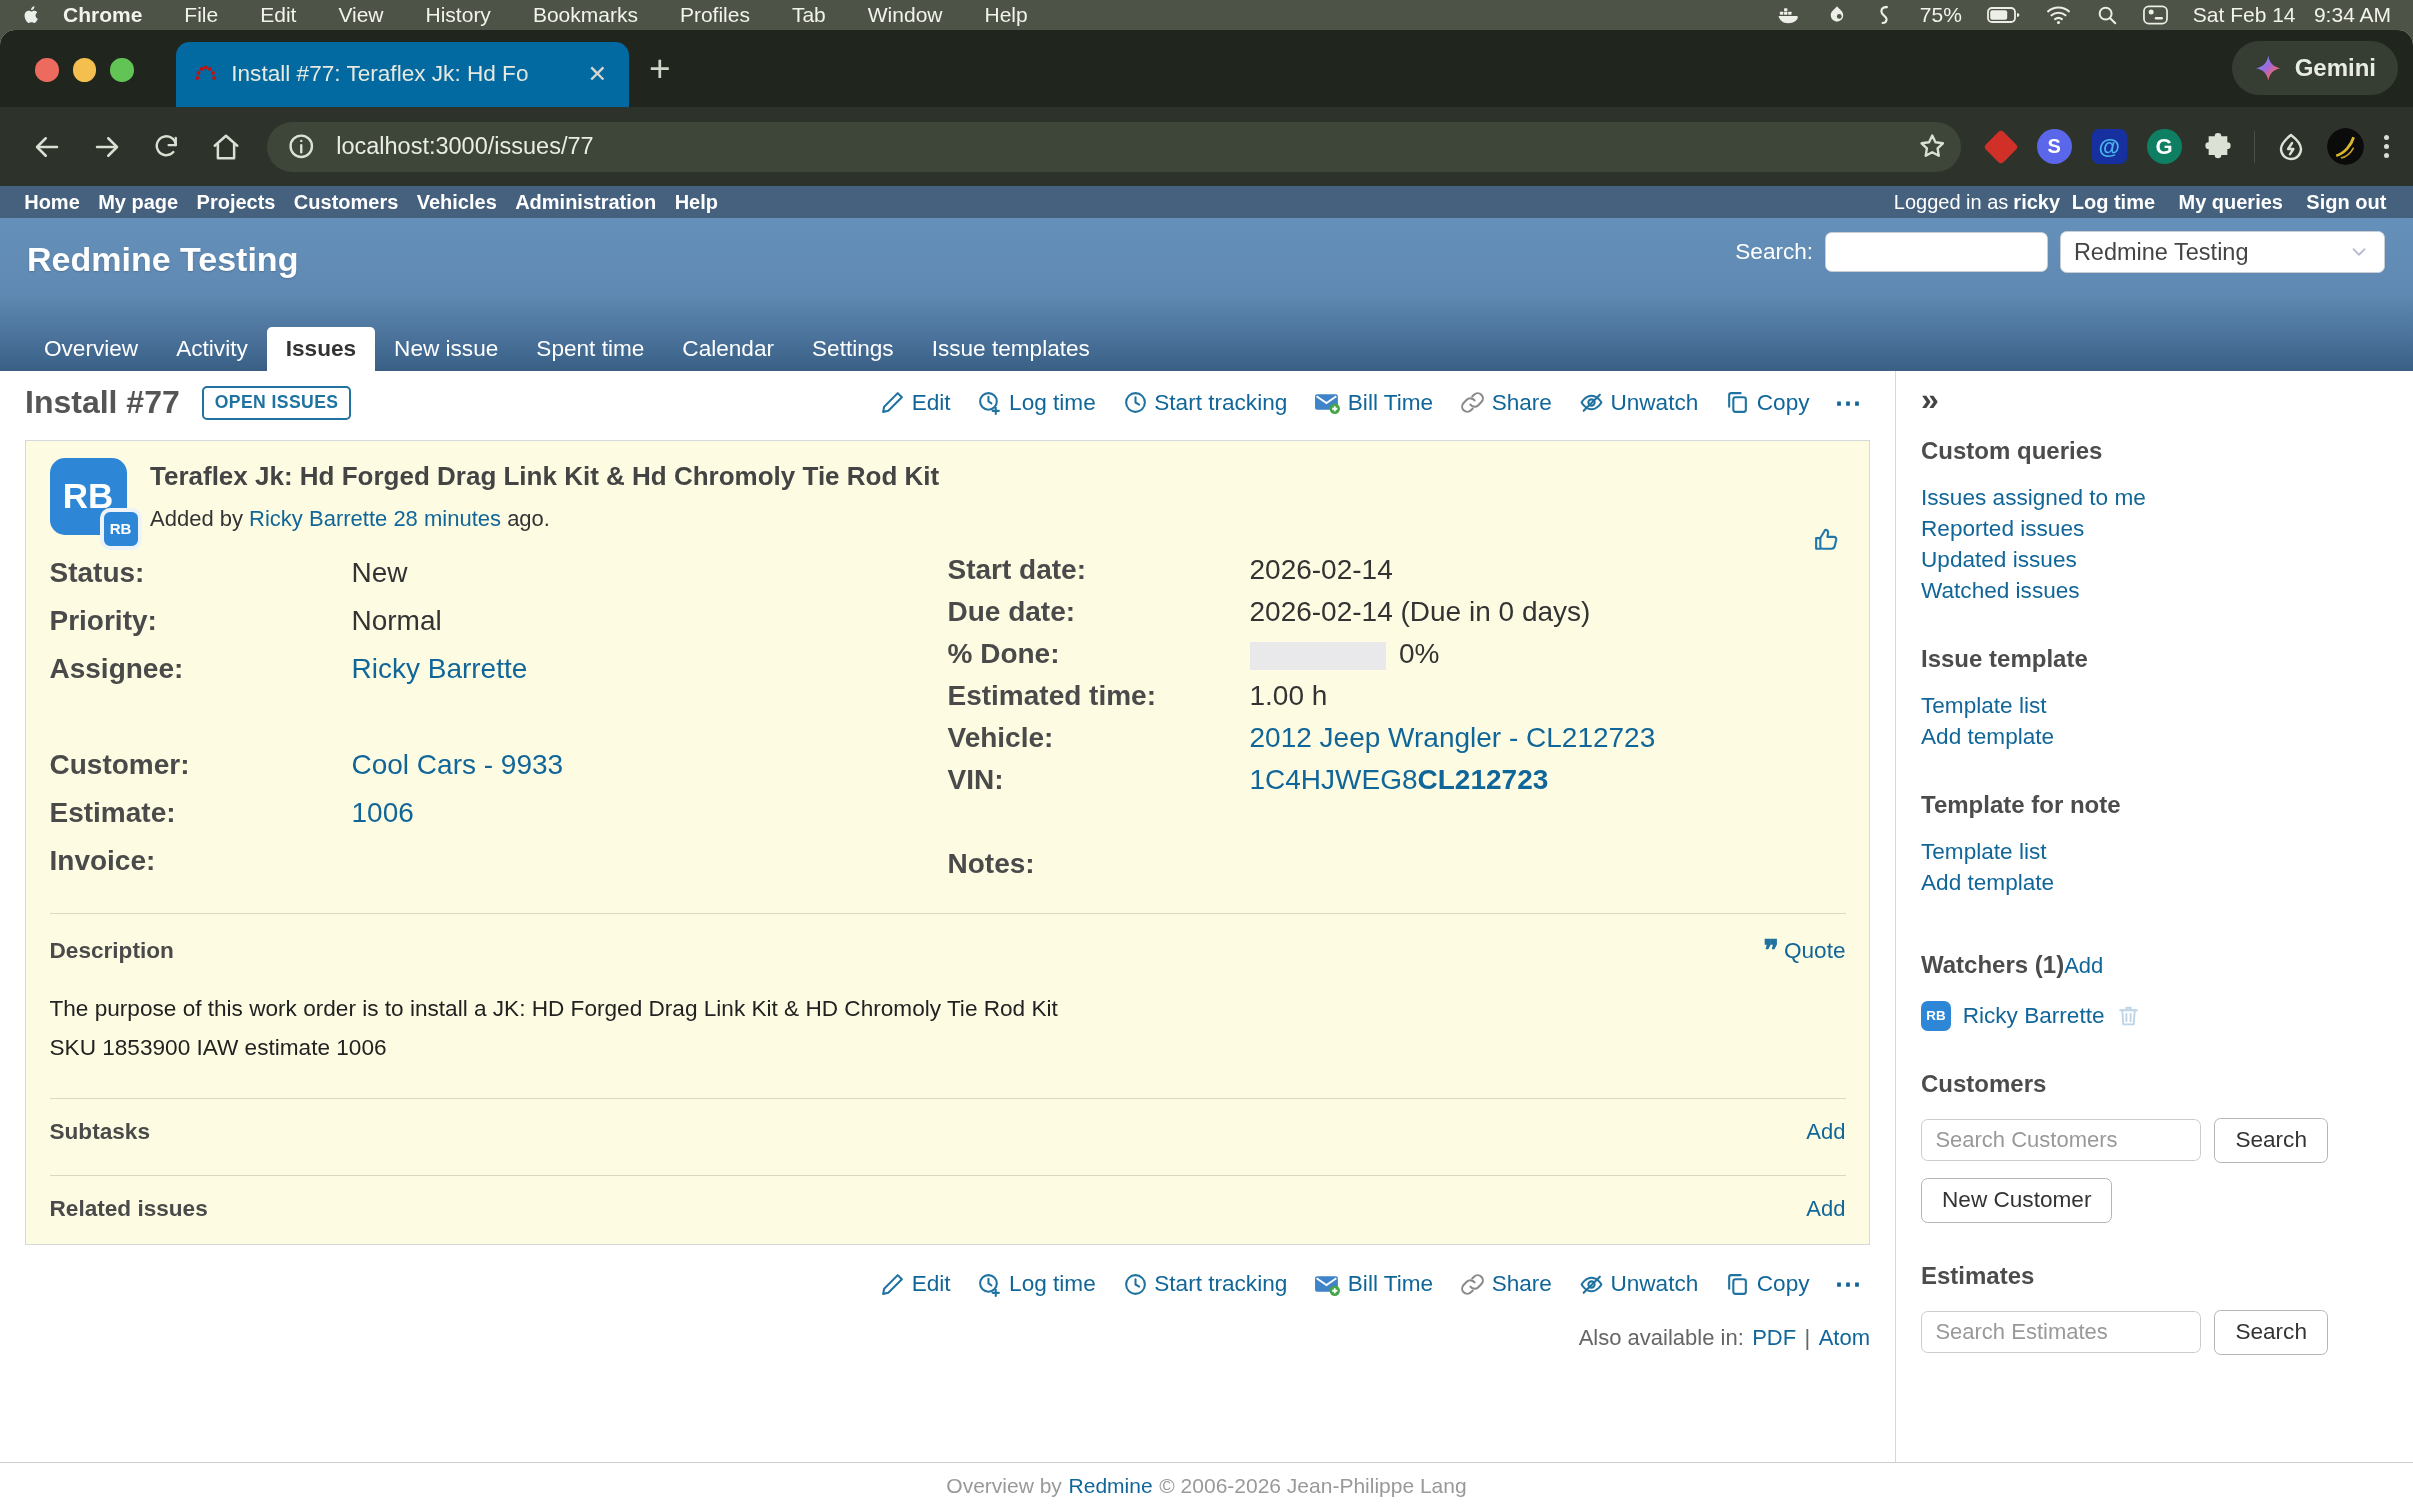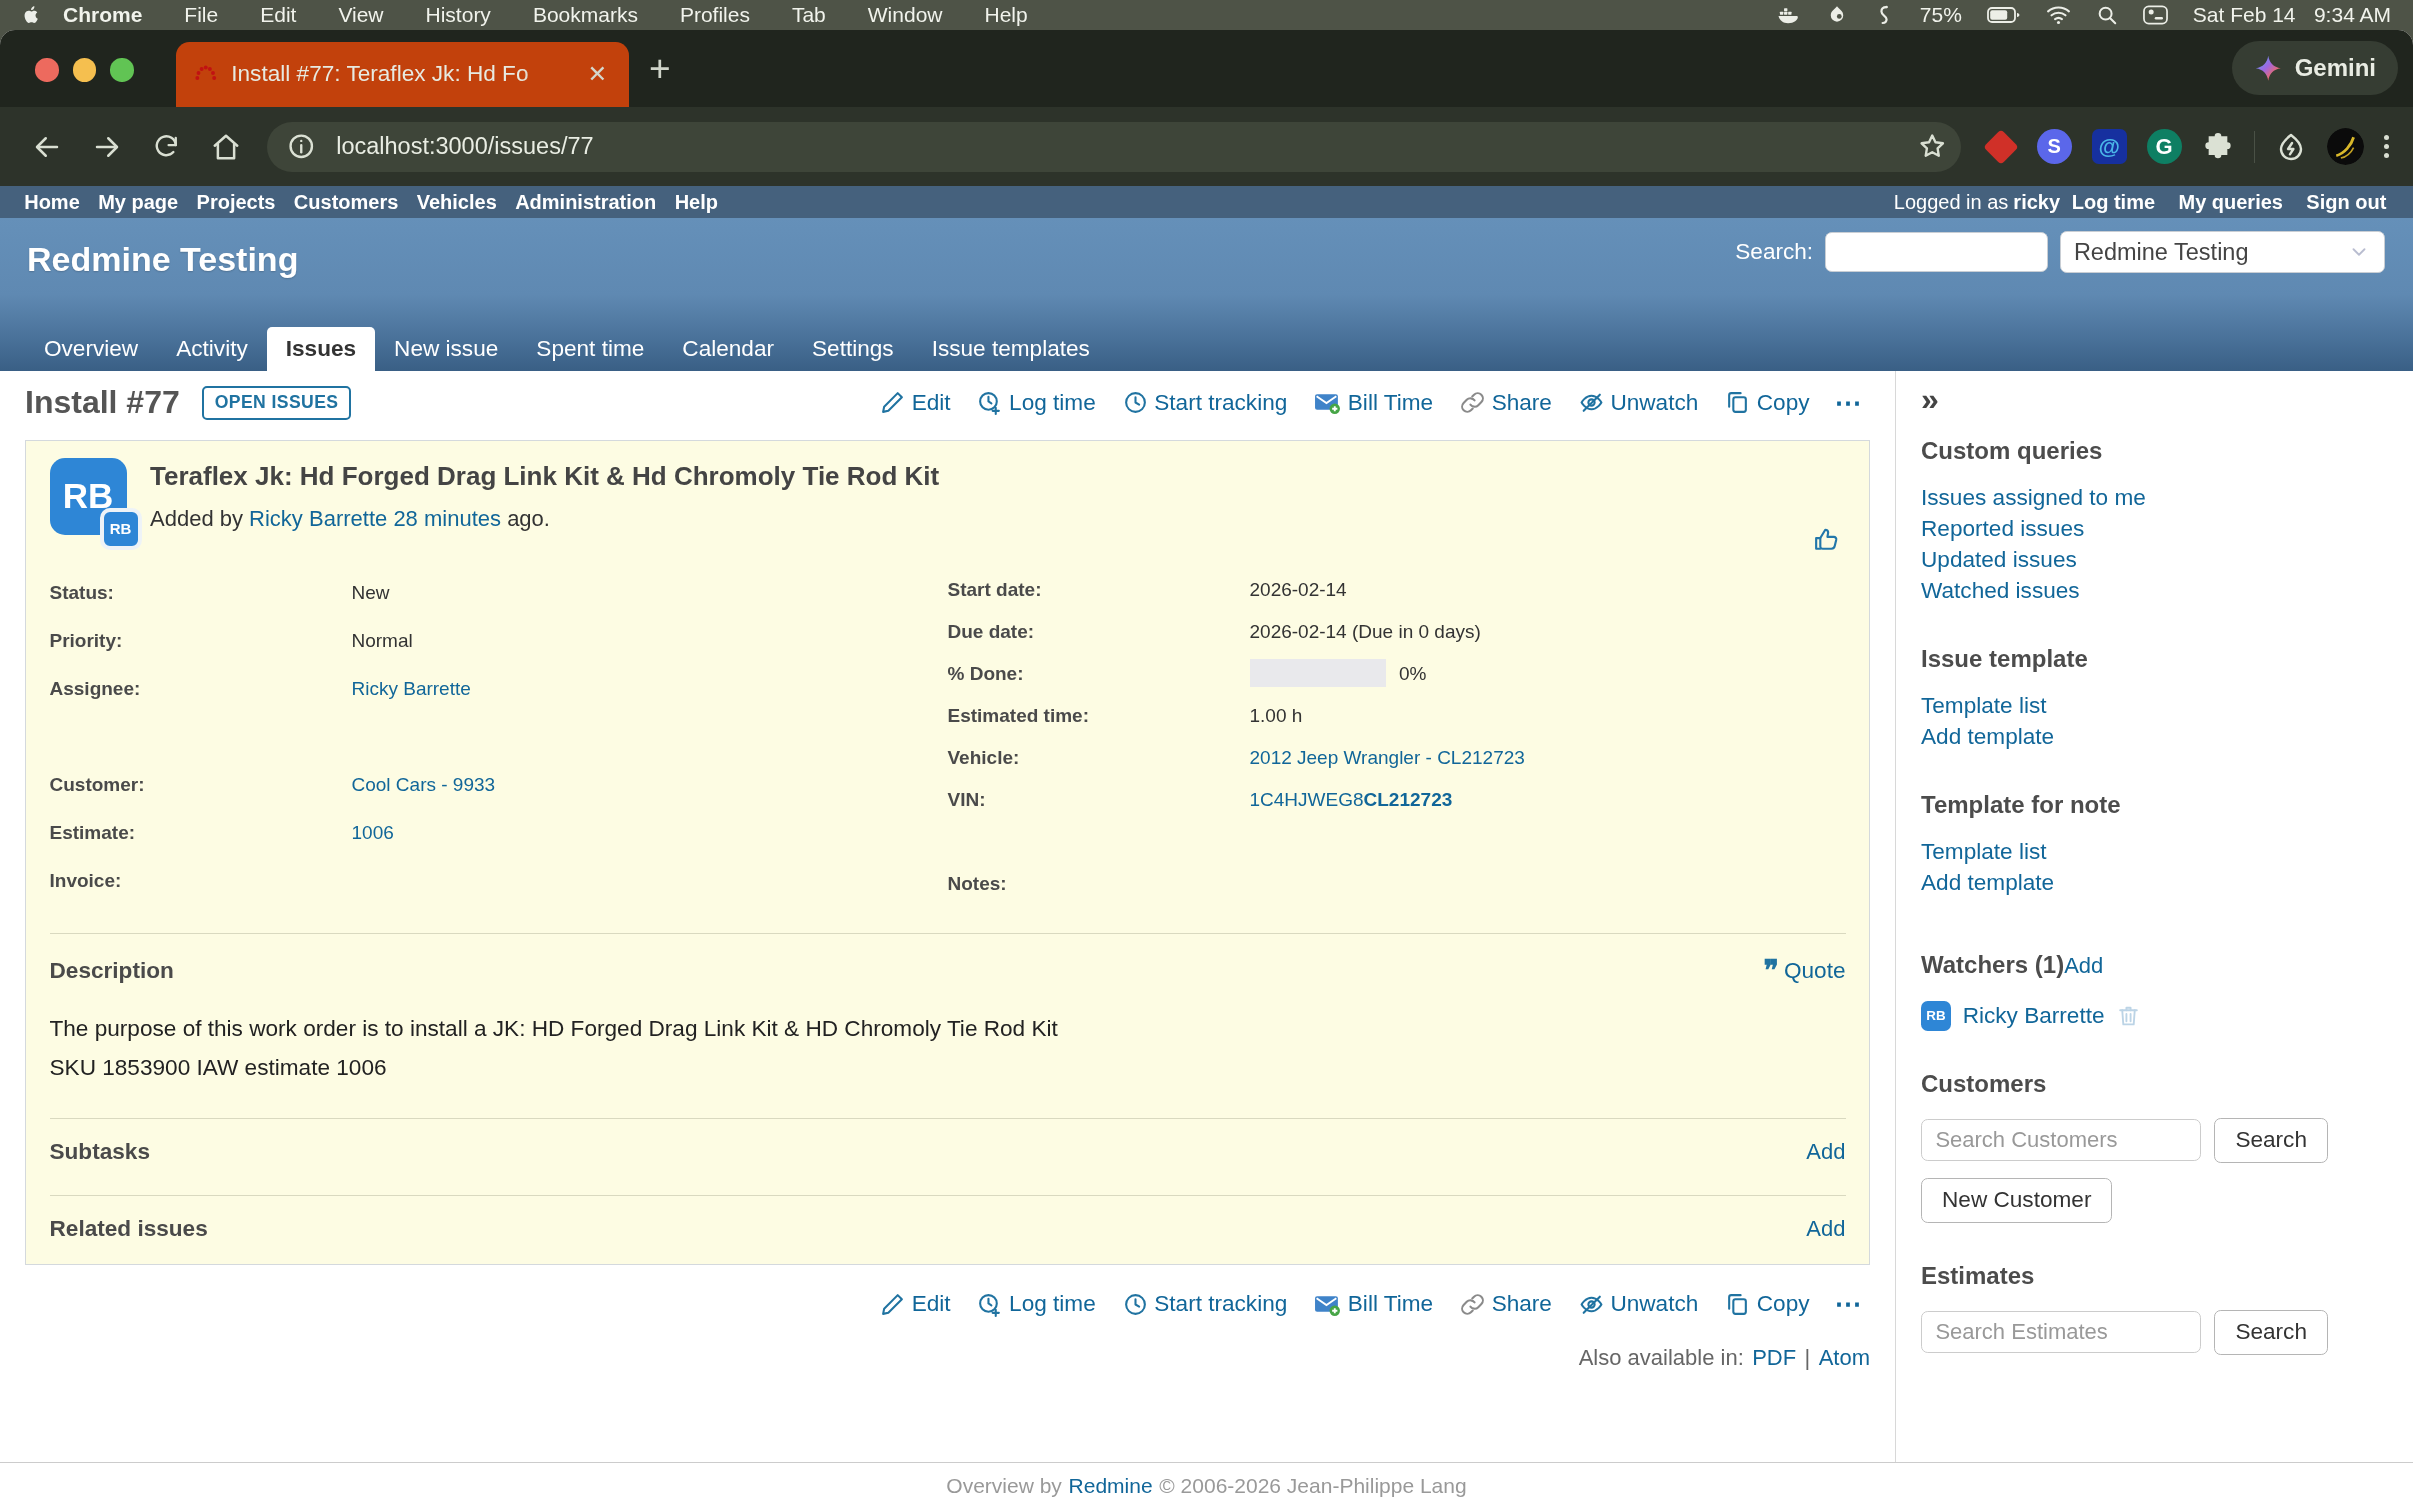--- a/index.html
+++ b/index.html
@@ -19,21 +19,21 @@
   .mb-right .sicon{display:flex;align-items:center;color:#eceee7;}
   .mb-datetime{display:flex;gap:18.4px;}
   svg{display:block;}
   
   .window{position:absolute;top:30px;left:0;right:0;bottom:0;background:#fff;
     border-radius:15px 15px 0 0;overflow:hidden;}
   .tabstrip{height:77px;background:#20251e;position:relative;}
   .lights{position:absolute;left:35px;top:28px;display:flex;gap:14.2px;}
   .light{width:23.5px;height:23.5px;border-radius:50%;}
   .l-red{background:#ed6a5e;} .l-yellow{background:#f5bf4f;} .l-green{background:#61c454;}
-  .btab{position:absolute;left:176px;top:11.7px;height:65px;width:453px;background:#c2410c;
+  .btab{position:absolute;left:176px;top:11.7px;height:65px;width:453px;background:#0369a1;
     border-radius:13.4px 13.4px 0 0;display:flex;align-items:center;padding:0 18.4px;
     color:#e7eae1;font-size:22.6px;}
   .btab .title{flex:1;white-space:nowrap;overflow:hidden;margin-left:13.4px;
     -webkit-mask-image:linear-gradient(90deg,#000 82%,transparent);
     mask-image:linear-gradient(90deg,#000 82%,transparent);}
   .btab .close{color:#d4d8cd;font-size:23.5px;padding:0 3.4px;}
   .newtab{position:absolute;left:649px;top:18.4px;font-size:37px;color:#cfd4c9;font-weight:300;}
   .gemini{position:absolute;right:15px;top:11px;height:54px;border-radius:27px;background:#363d33;
     display:flex;align-items:center;gap:11.7px;padding:6px 22px;color:#e9ece3;font-size:24px;font-weight:700;}
   .toolbar{height:79px;background:#2d332a;display:flex;align-items:center;padding:0 17px;}
@@ -96,21 +96,21 @@
   a.lnk{color:#116699;text-decoration:none;}
   .issuebox{margin-top:18.4px;background:#fdfce3;border:0.8px solid #d4d9dd;padding:17px 23.5px 22px;position:relative;}
   .gravrow{display:flex;gap:23.5px;}
   .avatar{width:77px;height:77px;background:#2e86d6;border-radius:15px;color:#fff;font-weight:700;
     font-size:35px;display:flex;align-items:center;justify-content:center;position:relative;flex:0 0 77px;}
   .avatar .mini{position:absolute;right:-15px;bottom:-15px;width:42px;height:42px;border-radius:10px;
     background:#2e86d6;border:4.2px solid #eef3f7;font-size:15px;display:flex;align-items:center;justify-content:center;}
   .subj h3{margin:3.4px 0 13.4px;font-size:26px;font-weight:700;color:#444;}
   .author{font-size:22px;color:#333;}
   .likebtn{position:absolute;right:28.5px;top:84px;color:#2277aa;}
-  .attrs{display:flex;margin-top:34px;font-size:19px;}
+  .attrs{display:flex;margin-top:14px;font-size:28px;}
   .acol{width:50%;display:grid;grid-template-columns:302px 1fr;align-items:center;}
   .acol>div{height:42px;line-height:42px;}
   .albl{font-weight:700;color:#4a4a4a;}
   .aval{color:#333;}
   .spacer50{grid-column:1 / 3;height:42px;}
   .spacer30{grid-column:1 / 3;height:25px;}
   .progress{display:inline-block;width:136px;height:28.5px;background:#e9e9ec;vertical-align:-7.5px;margin-right:13.4px;}
   .vinb{font-weight:700;}
   .ihr{border:none;border-top:0.8px solid #d9d9c0;margin:28.5px 0 0;}
   .descrow{display:flex;justify-content:space-between;align-items:center;margin-top:23.5px;}

